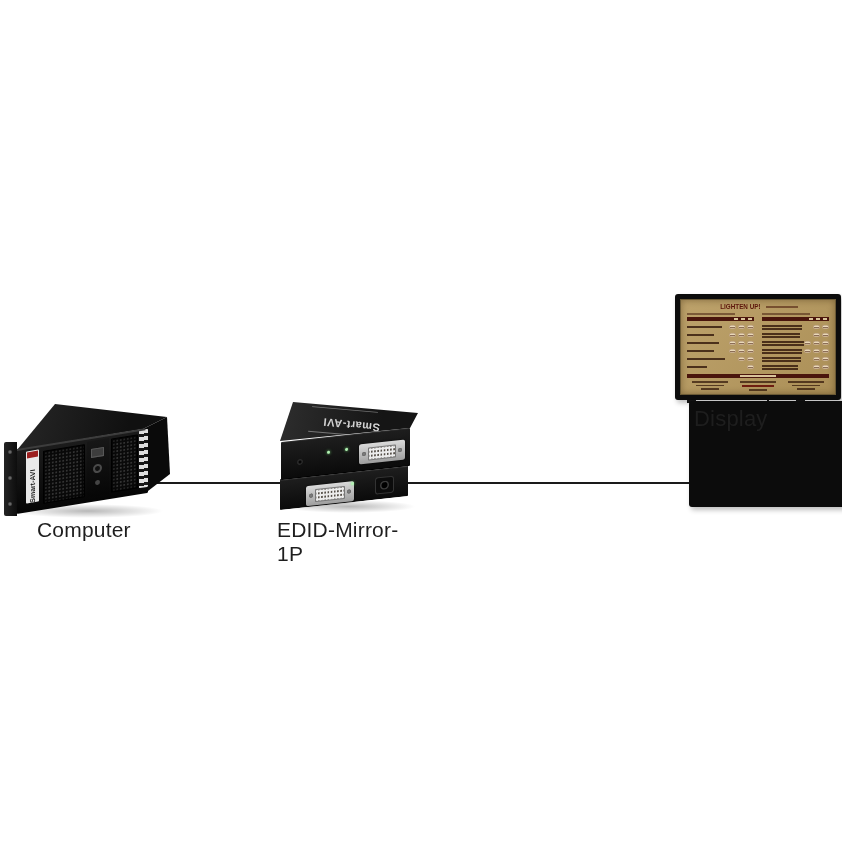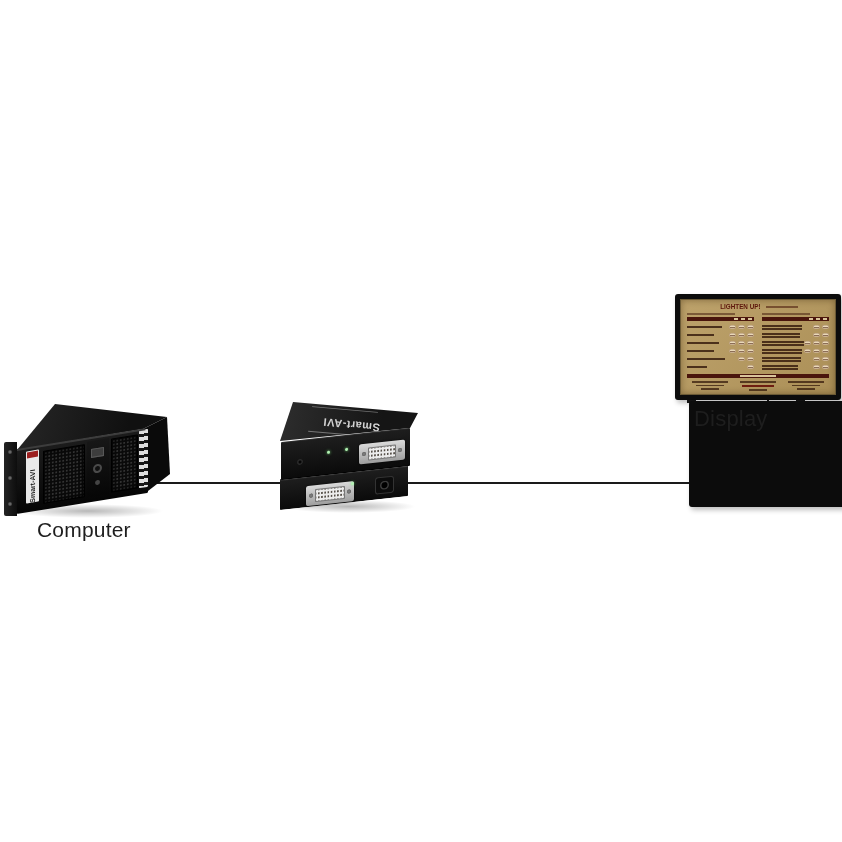--- a/index.html
+++ b/index.html
@@ -193,20 +193,21 @@
     <div class="edid-mod b">
       <div class="dvi">
         <span class="screw"></span>
         <span class="pins"></span>
         <span class="screw"></span>
       </div>
       <span class="led x1"></span>
       <span class="pwr"></span>
     </div>
   </div>
+  <div class="label edid">EDID-Mirror-1P</div>
 
   <div class="device display">
     <div class="screen">
       <div class="menu-title-row">
         <span class="menu-title">LIGHTEN UP!</span>
         <span class="menu-sub"></span>
       </div>
       <div class="menu-cols">
         <div class="mcol left">
           <div class="mcol-header"></div>

